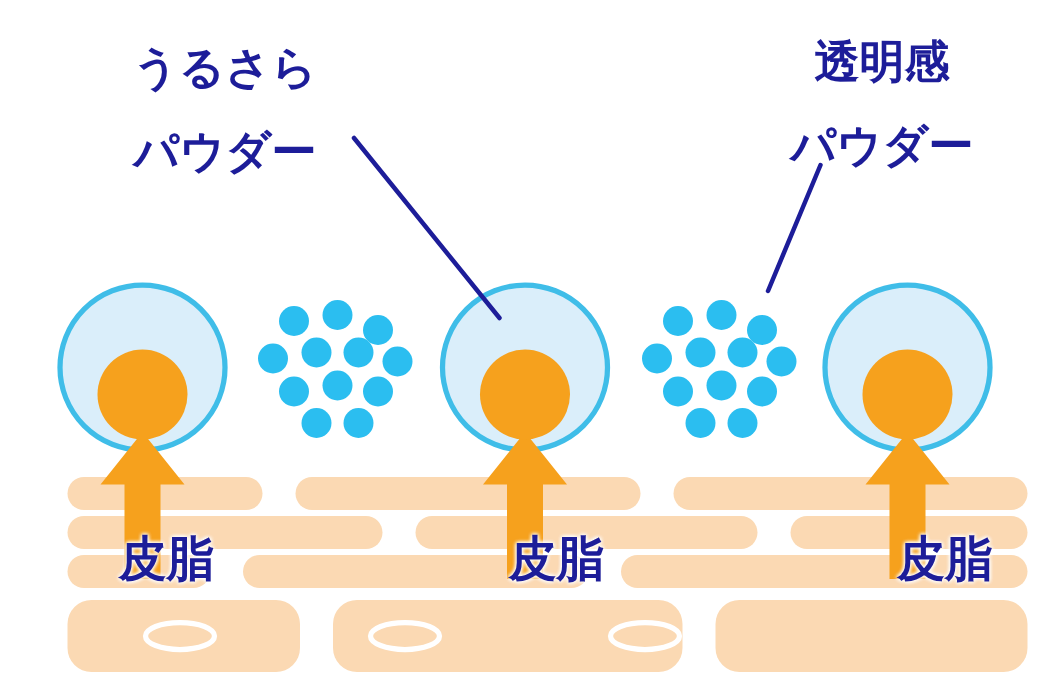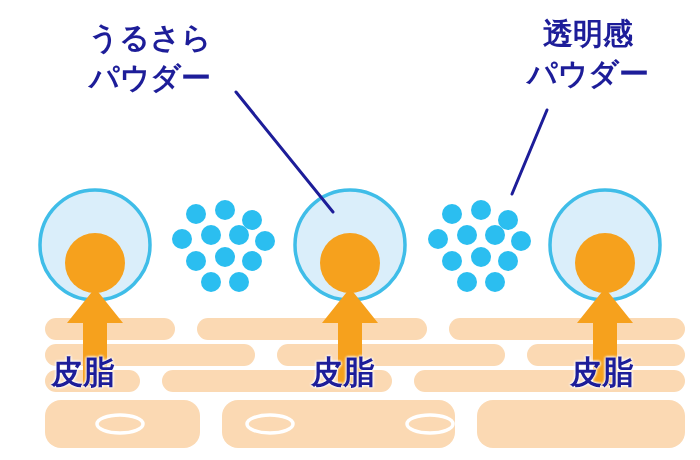--- a/index.html
+++ b/index.html
@@ -19,24 +19,25 @@
   .arrow    { fill:var(--orange,#f6a11d); }
   .pcircle  { fill:var(--circle-fill,#daeefa); stroke:var(--circle-stroke,#3fbde8); stroke-width:3.5px; }
   .drop     { fill:var(--orange,#f6a11d); }
   .dot      { fill:var(--dot-cyan,#2bbef0); }
   .connector{ stroke:var(--text-navy,#1d1d99); stroke-width:3px; stroke-linecap:round; }
 
   .lbl {
     position:absolute; color:var(--text-navy,#1d1d99);
     font-weight:bold; white-space:pre-line; text-align:center;
   }
-  .lbl-powder { font-size:30px; line-height:40px; width:140px; }
+  .lbl-powder { font-size:30px; line-height:56px; width:140px; }
   .lbl-sebum  {
     font-size:32px; width:120px;
     text-shadow:0 0 3px #fff, 0 0 3px #fff, 0 0 3px #fff;
+    text-align:right;
   }
   #lbl-urusara      { left:80px;  top:18px; }
   #lbl-toumeikan    { left:518px; top:14px; }
   #lbl-sebum-left   { left:23px;  top:351px; }
   #lbl-sebum-middle { left:283px; top:351px; }
   #lbl-sebum-right  { left:542px; top:351px; }
 </style>
 </head>
 <body>
 

